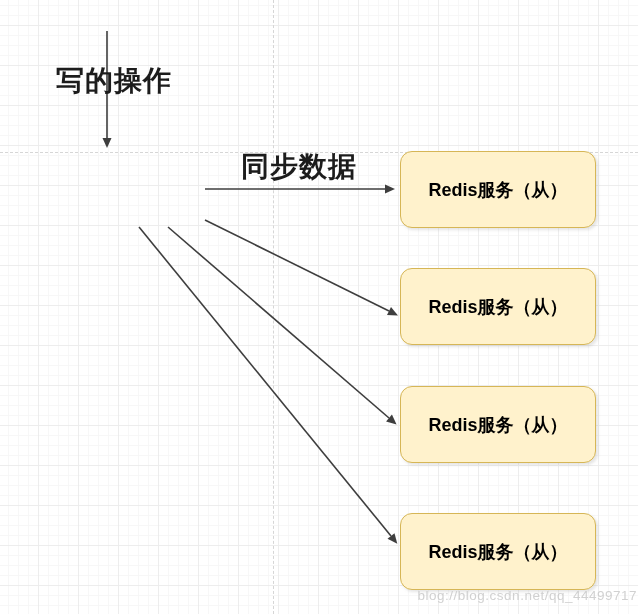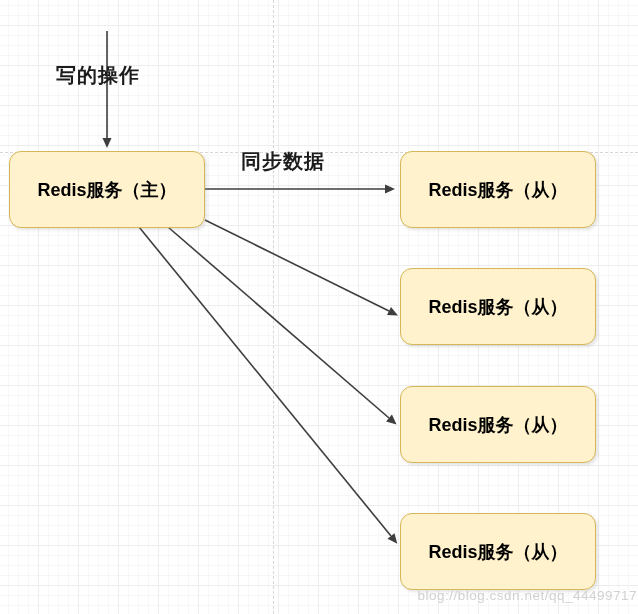--- a/index.html
+++ b/index.html
@@ -75,21 +75,21 @@
   .node-master { left: 9px;   top: 151px; }
   .node-s1     { left: 400px; top: 151px; }
   .node-s2     { left: 400px; top: 268px; }
   .node-s3     { left: 400px; top: 386px; }
   .node-s4     { left: 400px; top: 513px; }
 
   .flow-label {
     position: absolute;
     font-family: Liberation Mono, monospace;
     font-weight: bold;
-    font-size: 20px;
+    font-size: 28px;
     color: #1c1c1c;
     letter-spacing: 1px;
     white-space: nowrap;
     z-index: 4;
   }
   .label-write { left: 56px;  top: 62px; }
   .label-sync  { left: 241px; top: 148px; }
 
   .watermark {
     position: absolute;
@@ -120,21 +120,20 @@
     <path class="link" d="M107,31 L107,138" marker-end="url(#ah)"></path>
     <path class="link" d="M205,189 L385,189" marker-end="url(#ah)"></path>
     <path class="link" d="M205,220 L389,311" marker-end="url(#ah)"></path>
     <path class="link" d="M168,227 L389,418" marker-end="url(#ah)"></path>
     <path class="link" d="M139,227 L391,536" marker-end="url(#ah)"></path>
   </svg>
 
   <div class="flow-label label-write">写的操作</div>
   <div class="flow-label label-sync">同步数据</div>
 
-  <div class="node node-master">Redis服务（主）</div>
   <div class="node node-s1">Redis服务（从）</div>
   <div class="node node-s2">Redis服务（从）</div>
   <div class="node node-s3">Redis服务（从）</div>
   <div class="node node-s4">Redis服务（从）</div>
 
   <div class="watermark">blog://blog.csdn.net/qq_44499717</div>
 
 </div>
 
 </body></html>

